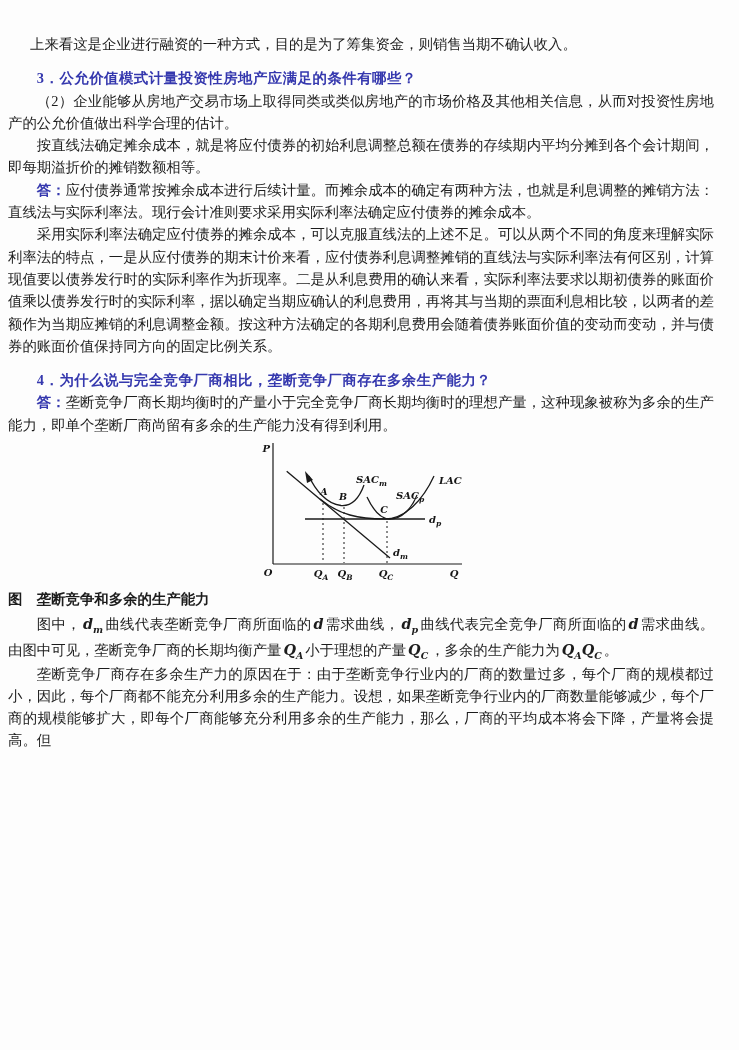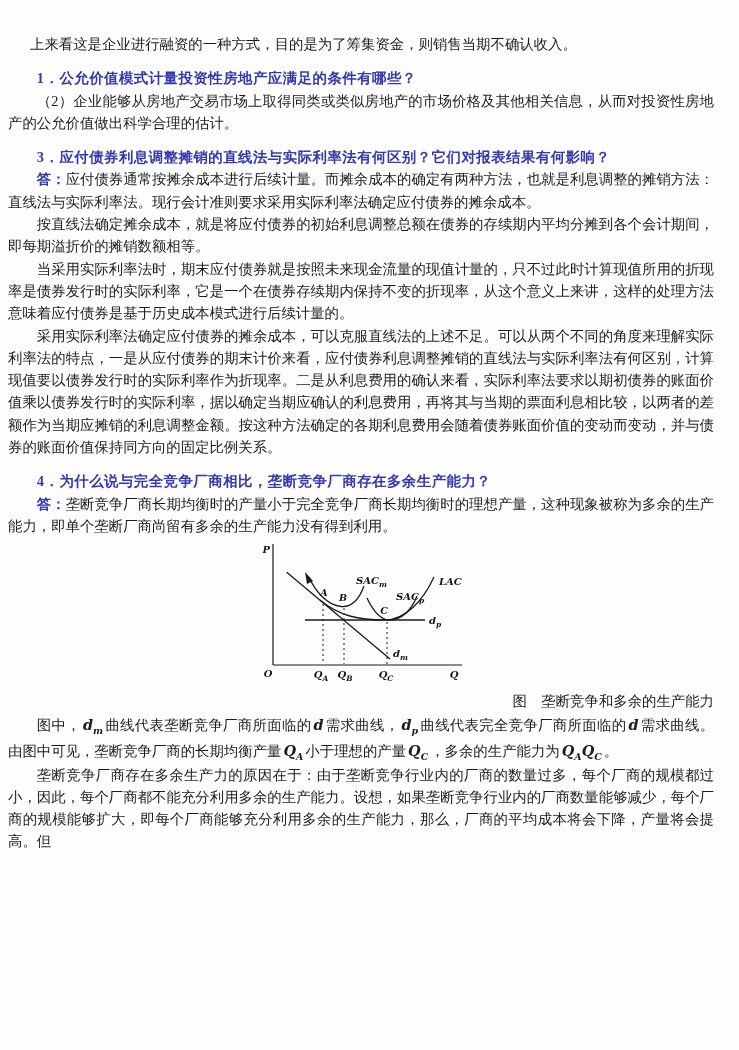--- a/index.html
+++ b/index.html
@@ -15,45 +15,43 @@
   p { margin: 0; text-align: justify; text-indent: 2em; }
   .intro { text-indent: 22px; margin-top: 28px; }
   .qhead {
     color: var(--accent); font-weight: bold;
     margin-top: 12px; letter-spacing: 0.5px;
   }
   .ans { color: var(--accent); font-weight: bold; }
   
   .figure { margin-top: 2px; }
   .figwrap { margin-left: 245px; width: 215px; }
-  .figcap { text-align: right; margin-top: 2px; text-indent: 0; font-weight: 400; }
+  .figcap { text-align: left; margin-top: 2px; text-indent: 0; font-weight: 700; }
   svg text { fill: #151515; }
   .svgm  { font-family: "DejaVu Serif", serif; font-style: italic; font-weight: 600; font-size: 10px; }
   .svgsub { font-size: 7.5px; }
   .svgpt { font-family: "DejaVu Serif", serif; font-style: italic; font-weight: 600; font-size: 9.5px; }
   
   .mvar { font-family: "DejaVu Serif", serif; font-style: italic; font-weight: 600; margin: 0 2px; white-space: nowrap; }
   .mvar sub { font-size: 9.5px; line-height: 0; }
   .fdesc { line-height: 25px; }
   .flast { line-height: 22px; }
 </style>
 </head>
 <body style="background: rgb(253, 253, 253);">
 
 <div class="page">
 
   <p class="intro">上来看这是企业进行融资的一种方式，目的是为了筹集资金，则销售当期不确认收入。</p>
 
-  <p class="qhead">1．公允价值模式计量投资性房地产应满足的条件有哪些？</p>
+  <p class="qhead">3．公允价值模式计量投资性房地产应满足的条件有哪些？</p>
   <p>（2）企业能够从房地产交易市场上取得同类或类似房地产的市场价格及其他相关信息，从而对投资性房地产的公允价值做出科学合理的估计。</p>
 
-  <p class="qhead">3．应付债券利息调整摊销的直线法与实际利率法有何区别？它们对报表结果有何影响？</p>
+  <p>按直线法确定摊余成本，就是将应付债券的初始利息调整总额在债券的存续期内平均分摊到各个会计期间，即每期溢折价的摊销数额相等。</p>
   <p><span class="ans">答：</span><span>应付债券通常按摊余成本进行后续计量。而摊余成本的确定有两种方法，也就是利息调整的摊销方法：直线法与实际利率法。现行会计准则要求采用实际利率法确定应付债券的摊余成本。</span></p>
-  <p>按直线法确定摊余成本，就是将应付债券的初始利息调整总额在债券的存续期内平均分摊到各个会计期间，即每期溢折价的摊销数额相等。</p>
-  <p>当采用实际利率法时，期末应付债券就是按照未来现金流量的现值计量的，只不过此时计算现值所用的折现率是债券发行时的实际利率，它是一个在债券存续期内保持不变的折现率，从这个意义上来讲，这样的处理方法意味着应付债券是基于历史成本模式进行后续计量的。</p>
   <p>采用实际利率法确定应付债券的摊余成本，可以克服直线法的上述不足。可以从两个不同的角度来理解实际利率法的特点，一是从应付债券的期末计价来看，应付债券利息调整摊销的直线法与实际利率法有何区别，计算现值要以债券发行时的实际利率作为折现率。二是从利息费用的确认来看，实际利率法要求以期初债券的账面价值乘以债券发行时的实际利率，据以确定当期应确认的利息费用，再将其与当期的票面利息相比较，以两者的差额作为当期应摊销的利息调整金额。按这种方法确定的各期利息费用会随着债券账面价值的变动而变动，并与债券的账面价值保持同方向的固定比例关系。</p>
 
   <p class="qhead">4．为什么说与完全竞争厂商相比，垄断竞争厂商存在多余生产能力？</p>
   <p><span class="ans">答：</span><span>垄断竞争厂商长期均衡时的产量小于完全竞争厂商长期均衡时的理想产量，这种现象被称为多余的生产能力，即单个垄断厂商尚留有多余的生产能力没有得到利用。</span></p>
 
   <div class="figure">
     <div class="figwrap">
       <svg width="215" height="142" viewBox="0 0 215 142">
 
         <g stroke="#1a1a1a" stroke-width="1.2" fill="none">

